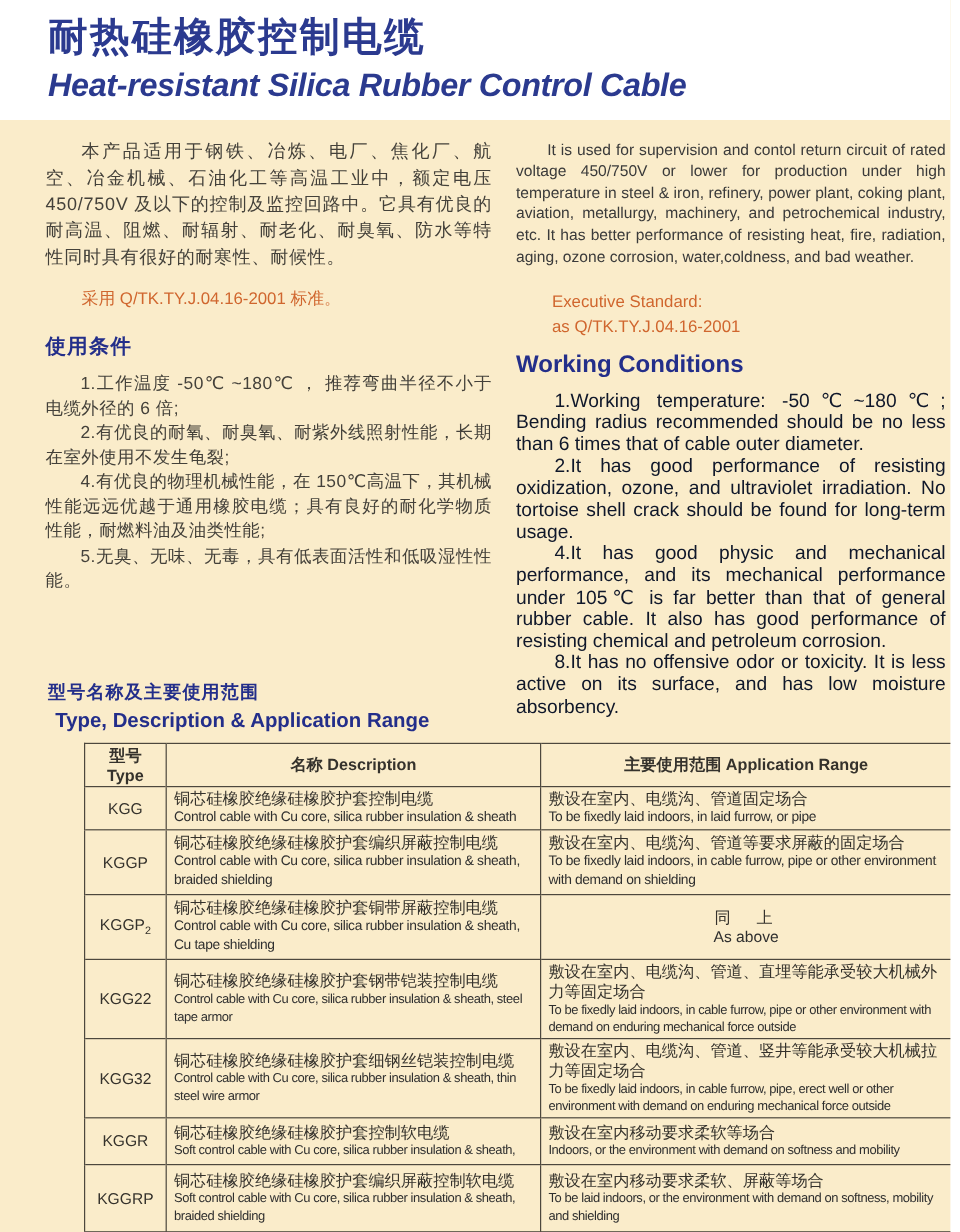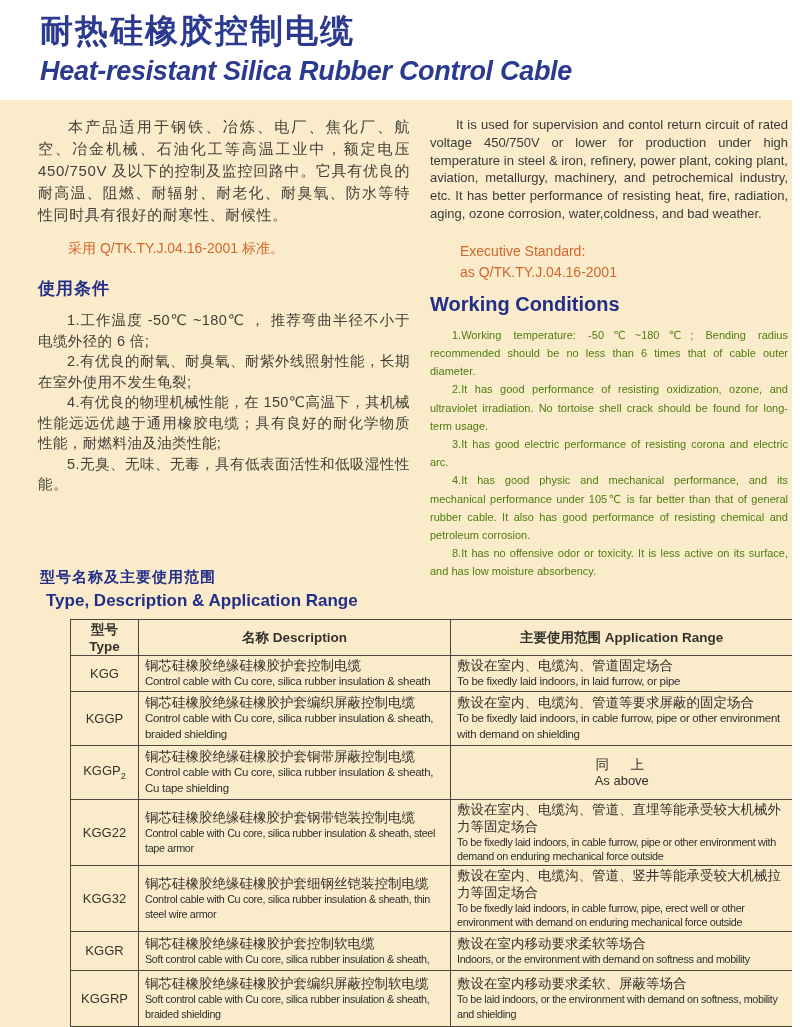--- a/index.html
+++ b/index.html
@@ -19,21 +19,21 @@
   .intro-en{margin:0;font-size:13px;line-height:17.8px;color:#3a3a3a;text-align:justify;text-indent:2em;}
 
   .std{margin-top:12px;padding-left:30px;color:#d0662e;font-size:14px;line-height:21px;}
   .std div{margin:0;}
   .std-en{margin-top:18px;}
 
   .h-zh{margin:18px 0 10px 0;color:#232e8a;font-size:17px;font-weight:bold;letter-spacing:1px;}
   .h-en{margin:10px 0 10px 0;color:#232e8a;font-size:20px;font-weight:bold;}
 
   .li-zh{margin:0;font-size:14.5px;line-height:20.5px;color:#44413a;text-align:justify;text-indent:2em;letter-spacing:0.4px;}
-  .li-en{margin:0;font-size:11px;line-height:18.2px;color:#4d7c0f;text-align:justify;text-indent:2em;}
+  .li-en{margin:0;font-size:16px;line-height:18.2px;color:#0f172a;text-align:justify;text-indent:2em;}
 
   
   .t-zh{margin:4px 0 0 2px;font-size:15px;font-weight:bold;color:#232e8a;letter-spacing:1px;}
   .t-en{margin:4px 0 8px 8px;font-size:17px;font-weight:bold;color:#232e8a;}
 
   
   .cable-table{border-collapse:collapse;table-layout:fixed;width:722px;margin-left:32px;border-bottom:3px solid #4c473d;}
   .cable-table th,.cable-table td{border-top:1px solid #4c473d;border-left:1px solid #4c473d;padding:1px 6px;vertical-align:middle;box-sizing:border-box;overflow:hidden;}
   .cable-table th:last-child,.cable-table td:last-child{border-right:none;}
   .cable-table th{font-weight:bold;font-size:13.5px;color:#35322c;text-align:center;height:23px;}
@@ -74,21 +74,20 @@
 
       <div class="col">
         <p class="intro-en">It is used for supervision and contol return circuit of rated voltage 450/750V or lower for production under high temperature in steel &amp; iron, refinery, power plant, coking plant, aviation, metallurgy, machinery, and petrochemical industry, etc. It has better performance of resisting heat, fire, radiation, aging, ozone corrosion, water,coldness, and bad weather.</p>
         <div class="std std-en">
           <div>Executive Standard:</div>
           <div>as  Q/TK.TY.J.04.16-2001</div>
         </div>
         <h3 class="h-en">Working Conditions</h3>
         <p class="li-en">1.Working temperature: -50℃~180℃; Bending radius recommended should be no less than 6 times  that of cable outer diameter.</p>
         <p class="li-en">2.It has good performance of resisting oxidization, ozone, and ultraviolet irradiation. No tortoise shell crack should be found for long-term usage.</p>
-        <p class="li-en">3.It has good electric performance of resisting corona and electric arc.</p>
         <p class="li-en">4.It has good physic and mechanical performance, and its mechanical performance under 105℃ is far better than that of general rubber cable. It also has good performance of resisting chemical and petroleum corrosion.</p>
         <p class="li-en">8.It has no offensive odor or toxicity. It is less active on its surface, and has low moisture absorbency.</p>
       </div>
     </div>
 
     <h4 class="t-zh">型号名称及主要使用范围</h4>
     <h4 class="t-en">Type, Description &amp; Application Range</h4>
 
     <table class="cable-table">
       <colgroup>

